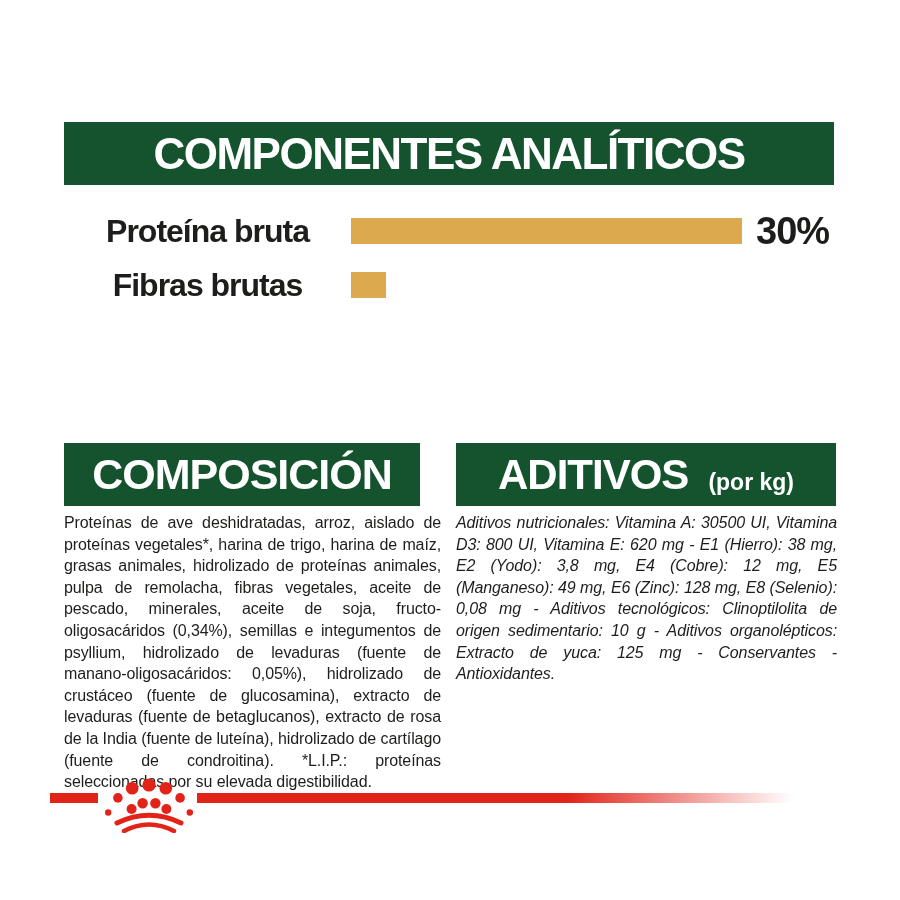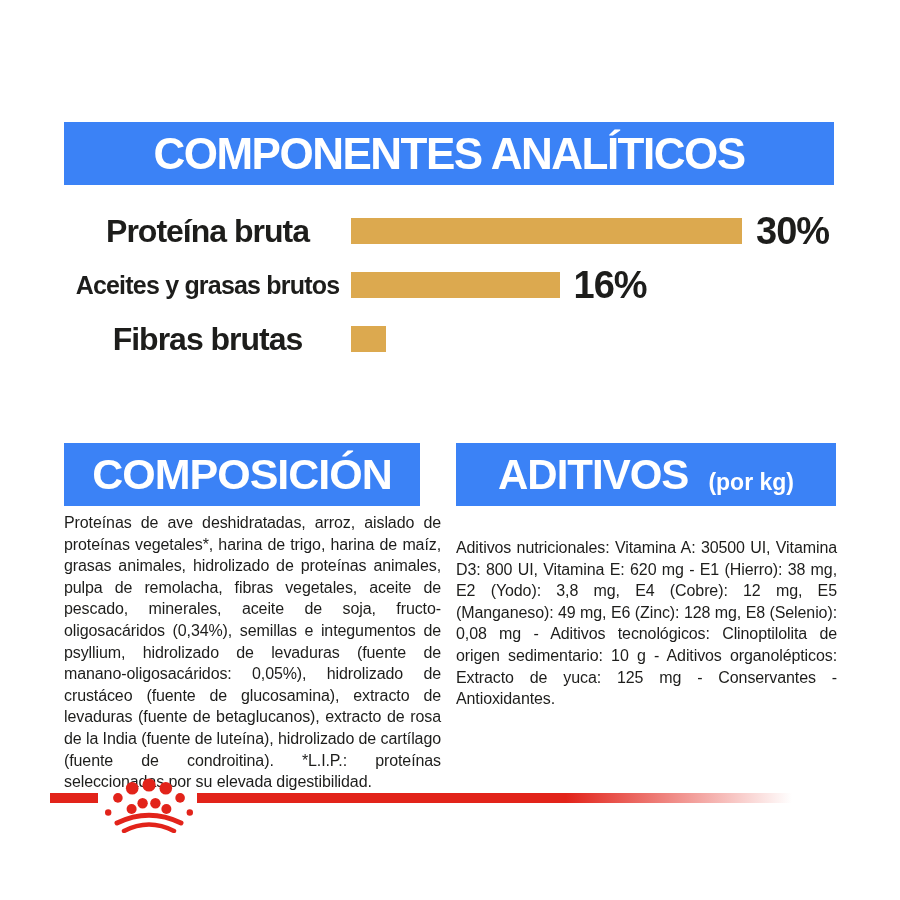--- a/index.html
+++ b/index.html
@@ -2,21 +2,21 @@
 <html><head>
 <meta charset="utf-8">
 <style>
   html,body{margin:0;padding:0;background:#ffffff;}
   #page{
     position:relative;width:900px;height:900px;background:#ffffff;overflow:hidden;
     font-family:"Liberation Sans",sans-serif;color:#1d1d1b;
   }
   
   .banner{
-    position:absolute;background:#3b82f6;color:#ffffff;
+    position:absolute;background:#14532d;color:#ffffff;
     display:flex;align-items:center;justify-content:center;
     font-weight:bold;
   }
   #banner-analytical{left:64px;top:122px;width:770px;height:63px;
     font-size:44px;letter-spacing:-1.5px;}
   #banner-composition{left:64px;top:443px;width:356px;height:63px;
     font-size:43px;letter-spacing:-1px;}
   #banner-additives{left:456px;top:443px;width:380px;height:63px;
     font-size:42px;letter-spacing:-1px;gap:20px;}
   #banner-additives .suffix{font-size:23px;font-weight:bold;letter-spacing:0;
@@ -29,21 +29,21 @@
   .chart-row.condensed .row-label{font-size:25px;letter-spacing:-0.8px;}
   .bar{height:26px;background:#dca94f;flex:0 0 auto;}
   .bar-value{font-weight:bold;font-size:38px;letter-spacing:-1px;margin-left:14px;
     white-space:nowrap;}
   
   .body-text{
     position:absolute;font-size:16px;line-height:21.6px;text-align:justify;
     color:#1d1d1b;letter-spacing:-0.1px;
   }
   #composition-body{left:64px;top:512px;width:377px;}
-  #additives-body{left:456px;top:537px;width:381px;}
+  #additives-body{left:456px;top:512px;width:381px;font-style:italic;}
   
   .red-bar{position:absolute;height:10px;top:793px;background:#e2231a;}
   #red-bar-left{left:50px;width:48px;}
   #red-bar-right{left:197px;width:595px;
     background:linear-gradient(to right,#e2231a 0%,#e2231a 62%,rgba(226,35,26,0) 100%);}
   #crown{position:absolute;left:97px;top:767px;width:104px;height:66px;}
 </style>
 </head>
 <body>
 
@@ -51,25 +51,20 @@
 
   <div class="banner" id="banner-analytical">
     <span>COMPONENTES ANALÍTICOS</span>
   </div>
 
   <div id="chart">
       <div class="chart-row">
         <div class="row-label">Proteína bruta</div>
         <div class="bar" style="width: 391px; background: rgb(220, 169, 79);"></div>
         <div class="bar-value">30%</div>
-      </div>
-      <div class="chart-row condensed">
-        <div class="row-label">Aceites y grasas brutos</div>
-        <div class="bar" style="width: 208.533px; background: rgb(220, 169, 79);"></div>
-        <div class="bar-value">16%</div>
       </div>
       <div class="chart-row">
         <div class="row-label">Fibras brutas</div>
         <div class="bar" style="width: 35.19px; background: rgb(220, 169, 79);"></div>
       </div>
     </div>
 
   <div class="banner" id="banner-composition">
     <span>COMPOSICIÓN</span>
   </div>

